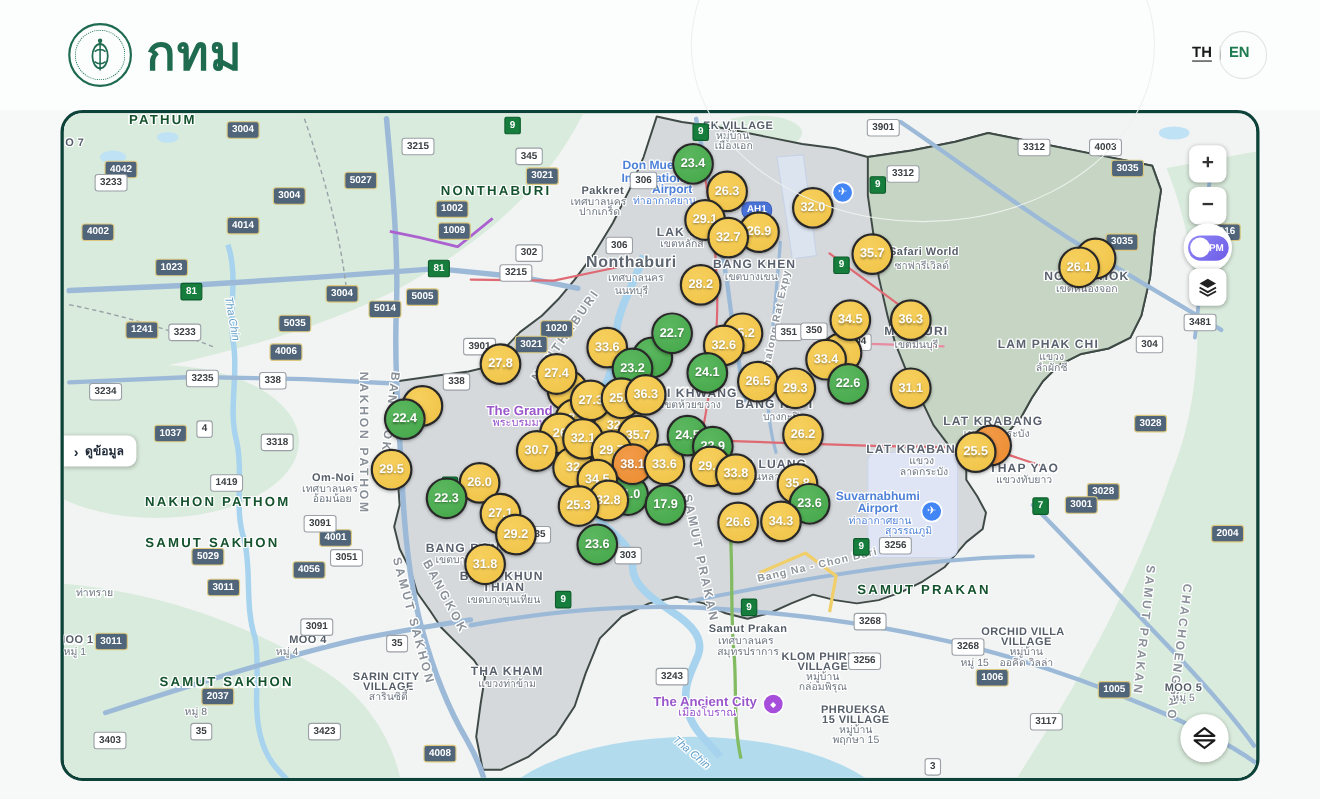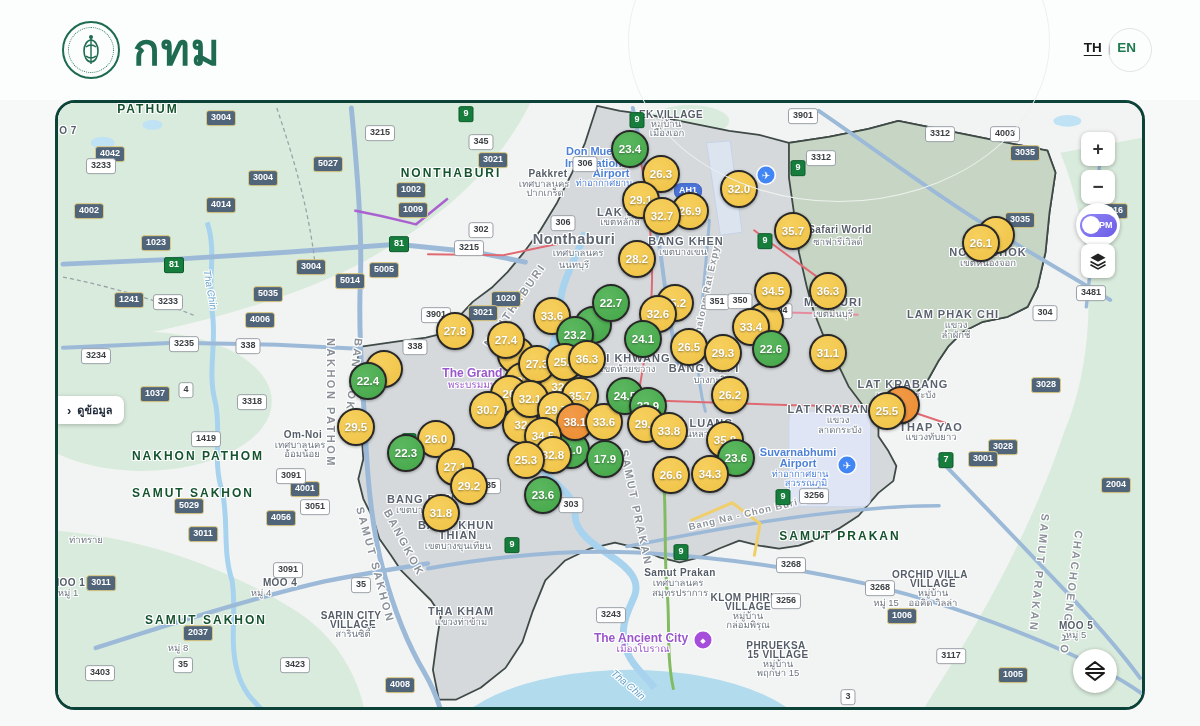--- a/index.html
+++ b/index.html
@@ -229,21 +229,21 @@
       <div class="lbl l-th" style="left: 636px; top: 331px;">สวนหลวง</div>
       <div class="lbl l-pu" style="left: 435px; top: 270px;">The Grand Palace</div>
       <div class="lbl l-tp" style="left: 431px; top: 282px;">พระบรมมหาราชวัง</div>
       <div class="lbl l-bl" style="left: 541px; top: 48px;">Don Mueang</div>
       <div class="lbl l-bl" style="left: 540px; top: 60px;">International</div>
       <div class="lbl l-bl" style="left: 553px; top: 70px;">Airport</div>
       <div class="lbl l-tb" style="left: 546px; top: 80px;">ท่าอากาศยาน</div>
       <div class="lbl l-bl" style="left: 740px; top: 349px;">Suvarnabhumi</div>
       <div class="lbl l-bl" style="left: 740px; top: 360px;">Airport</div>
       <div class="lbl l-tb" style="left: 742px; top: 371px;">ท่าอากาศยาน</div>
-      <div class="lbl l-tb" style="left: 748px; top: 380px;">สุวรรณภูมิ</div>
+      <div class="lbl l-tb" style="left: 768px; top: 380px;">สุวรรณภูมิ</div>
       <div class="lbl l-pl" style="left: 245px; top: 332px;">Om-Noi</div>
       <div class="lbl l-th" style="left: 242px; top: 342px;">เทศบาลนคร</div>
       <div class="lbl l-th" style="left: 244px; top: 351px;">อ้อมน้อย</div>
       <div class="lbl l-ds" style="left: 363px; top: 396px;">BANG BON</div>
       <div class="lbl l-th" style="left: 363px; top: 407px;">เขตบางบอน</div>
       <div class="lbl l-ds" style="left: 398px; top: 422px;">BANG KHUN</div>
       <div class="lbl l-ds" style="left: 400px; top: 432px;">THIAN</div>
       <div class="lbl l-th" style="left: 400px; top: 443px;">เขตบางขุนเทียน</div>
       <div class="lbl l-ds" style="left: 403px; top: 508px;">THA KHAM</div>
       <div class="lbl l-th" style="left: 403px; top: 519px;">แขวงท่าข้าม</div>
@@ -309,21 +309,21 @@
       <div class="badge b-d" style="left: 140px; top: 530px;">2037</div>
       <div class="badge b-d" style="left: 342px; top: 582px;">4008</div>
       <div class="badge b-d" style="left: 967px; top: 50px;">3035</div>
       <div class="badge b-d" style="left: 962px; top: 117px;">3035</div>
       <div class="badge b-d" style="left: 1055px; top: 108px;">3016</div>
       <div class="badge b-d" style="left: 988px; top: 282px;">3028</div>
       <div class="badge b-d" style="left: 945px; top: 344px;">3028</div>
       <div class="badge b-d" style="left: 925px; top: 356px;">3001</div>
       <div class="badge b-d" style="left: 1058px; top: 382px;">2004</div>
       <div class="badge b-d" style="left: 844px; top: 513px;">1006</div>
-      <div class="badge b-d" style="left: 955px; top: 524px; margin-top: 48px;">1005</div>
+      <div class="badge b-d" style="left: 955px; top: 524px;">1005</div>
       <div class="badge b-w" style="left: 322px; top: 30px;">3215</div>
       <div class="badge b-w" style="left: 423px; top: 39px;">345</div>
       <div class="badge b-w" style="left: 43px; top: 63px;">3233</div>
       <div class="badge b-w" style="left: 527px; top: 61px;">306</div>
       <div class="badge b-w" style="left: 745px; top: 13px;">3901</div>
       <div class="badge b-w" style="left: 882px; top: 31px;">3312</div>
       <div class="badge b-w" style="left: 947px; top: 31px;">4003</div>
       <div class="badge b-w" style="left: 763px; top: 55px;">3312</div>
       <div class="badge b-w" style="left: 505px; top: 120px;">306</div>
       <div class="badge b-w" style="left: 423px; top: 127px;">302</div>

